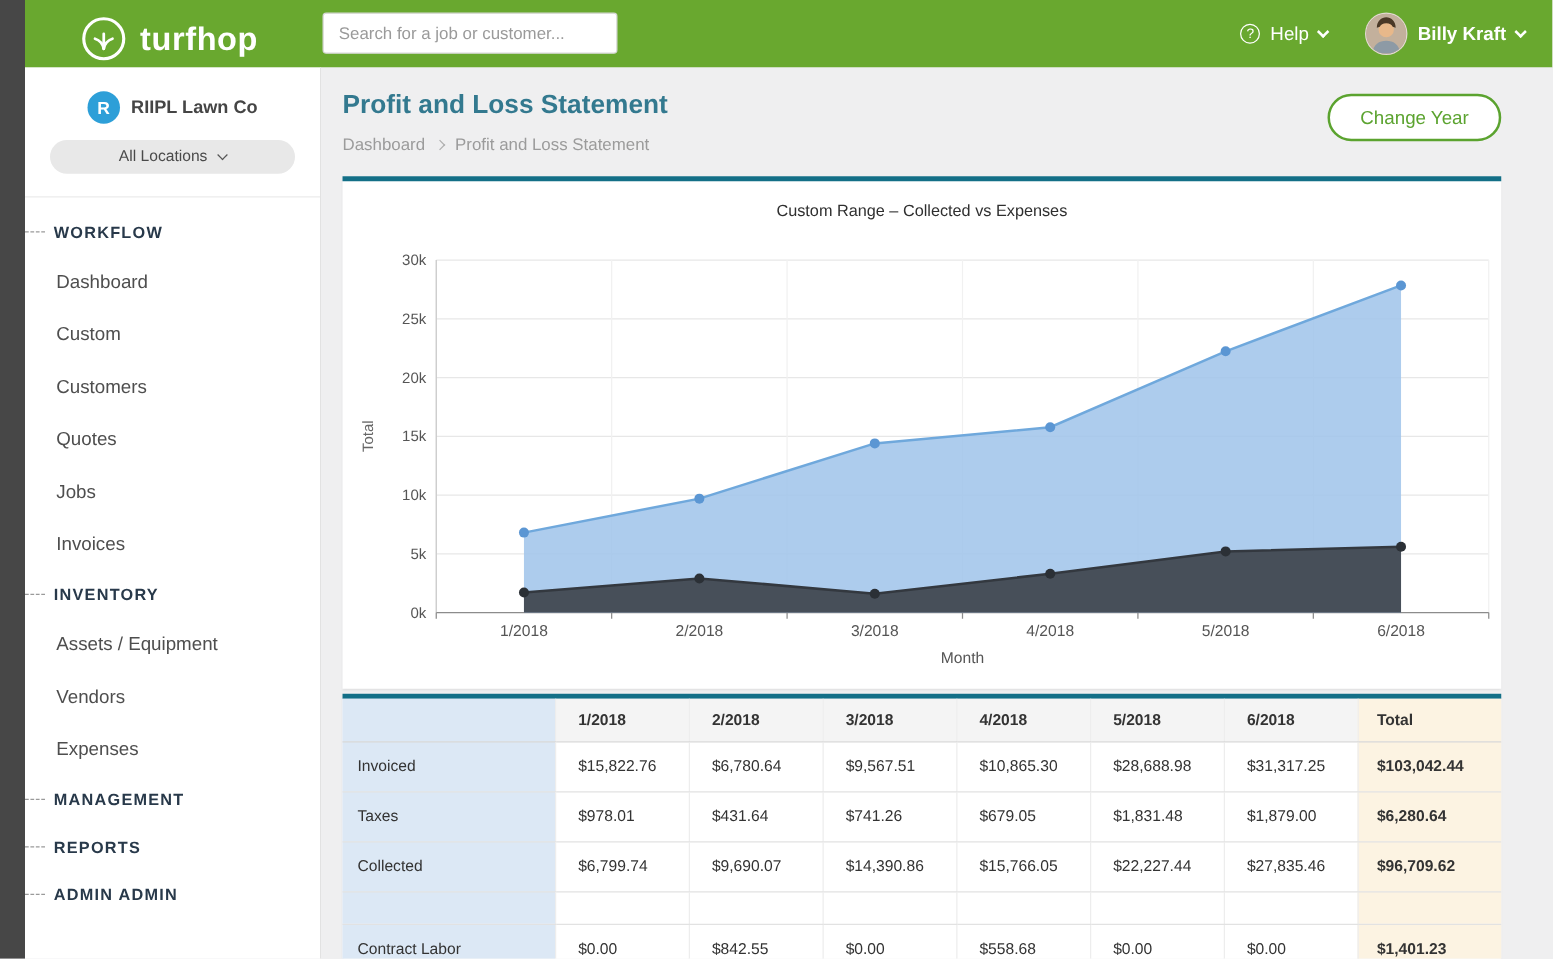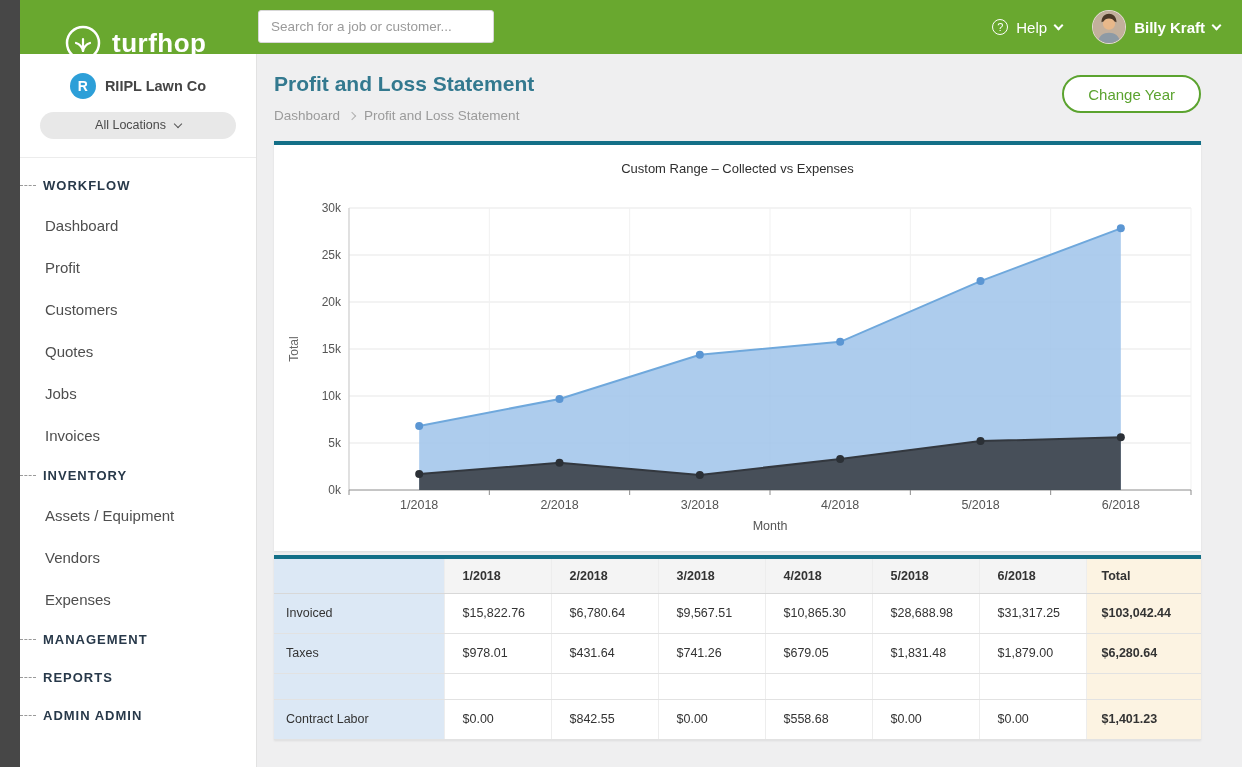--- a/index.html
+++ b/index.html
@@ -8,21 +8,21 @@
     position: relative; overflow: hidden;
     font-family: "Liberation Sans", sans-serif;
     background: #efeff0;
   }
 
   
   .left-rail { position: absolute; left: 0; top: 0; width: 20px; height: 767px; background: #474747; }
 
   
   .topbar { position: absolute; left: 20px; top: 0; right: 0; height: 54px; background: #69a82f; }
-  .logo { position: absolute; left: 44px; top: 16px; height: 54px; display: flex; align-items: center; gap: 10px; }
+  .logo { position: absolute; left: 44px; top: 4px; height: 54px; display: flex; align-items: center; gap: 10px; }
   .logo-ring { width: 38px; height: 38px; }
   .logo-text { color: #fff; font-size: 26px; font-weight: 700; letter-spacing: .5px; }
   .search-wrap { position: absolute; left: 238px; top: 10px; }
   .search-wrap input {
     width: 236px; height: 33px; border: 1px solid #d7d7d7; border-radius: 3px;
     padding: 0 12px; font-size: 13.5px; color: #1d4ed8; outline: none;
     font-family: "Liberation Sans", sans-serif;
   }
   .search-wrap input::placeholder { color: #9a9a9a; }
   .topbar-right { position: absolute; right: 22px; top: 0; height: 54px; display: flex; align-items: center; gap: 30px; color: #fff; }
@@ -122,21 +122,21 @@
       <span>All Locations</span>
       <span class="chev-sm"></span>
     </div>
   </div>
   <nav class="nav">
       <div class="nav-header">
         <span class="tree-dash"></span>
         <span>WORKFLOW</span>
       </div>
       <div class="nav-item">Dashboard</div>
-      <div class="nav-item">Profit</div>
+      <div class="nav-item">Custom</div>
       <div class="nav-item">Customers</div>
       <div class="nav-item">Quotes</div>
       <div class="nav-item">Jobs</div>
       <div class="nav-item">Invoices</div>
       <div class="nav-header">
         <span class="tree-dash"></span>
         <span>INVENTORY</span>
       </div>
       <div class="nav-item">Assets / Equipment</div>
       <div class="nav-item">Vendors</div>
@@ -254,20 +254,30 @@
           <tr class="data-row">
             <td class="col-label">Taxes</td>
             <td class="col-month">$978.01</td>
             <td class="col-month">$431.64</td>
             <td class="col-month">$741.26</td>
             <td class="col-month">$679.05</td>
             <td class="col-month">$1,831.48</td>
             <td class="col-month">$1,879.00</td>
             <td class="col-total">$6,280.64</td>
           </tr>
+          <tr class="data-row">
+            <td class="col-label">Collected</td>
+            <td class="col-month">$6,799.74</td>
+            <td class="col-month">$9,690.07</td>
+            <td class="col-month">$14,390.86</td>
+            <td class="col-month">$15,766.05</td>
+            <td class="col-month">$22,227.44</td>
+            <td class="col-month">$27,835.46</td>
+            <td class="col-total">$96,709.62</td>
+          </tr>
           <tr class="spacer-row">
             <td class="col-label"></td>
             <td class="col-month"></td>
             <td class="col-month"></td>
             <td class="col-month"></td>
             <td class="col-month"></td>
             <td class="col-month"></td>
             <td class="col-month"></td>
             <td class="col-total"></td>
           </tr>

